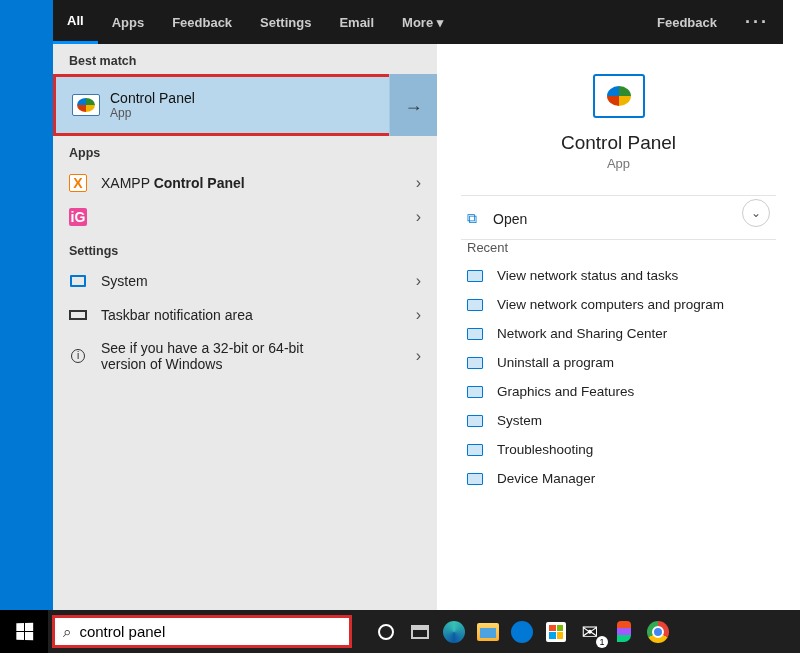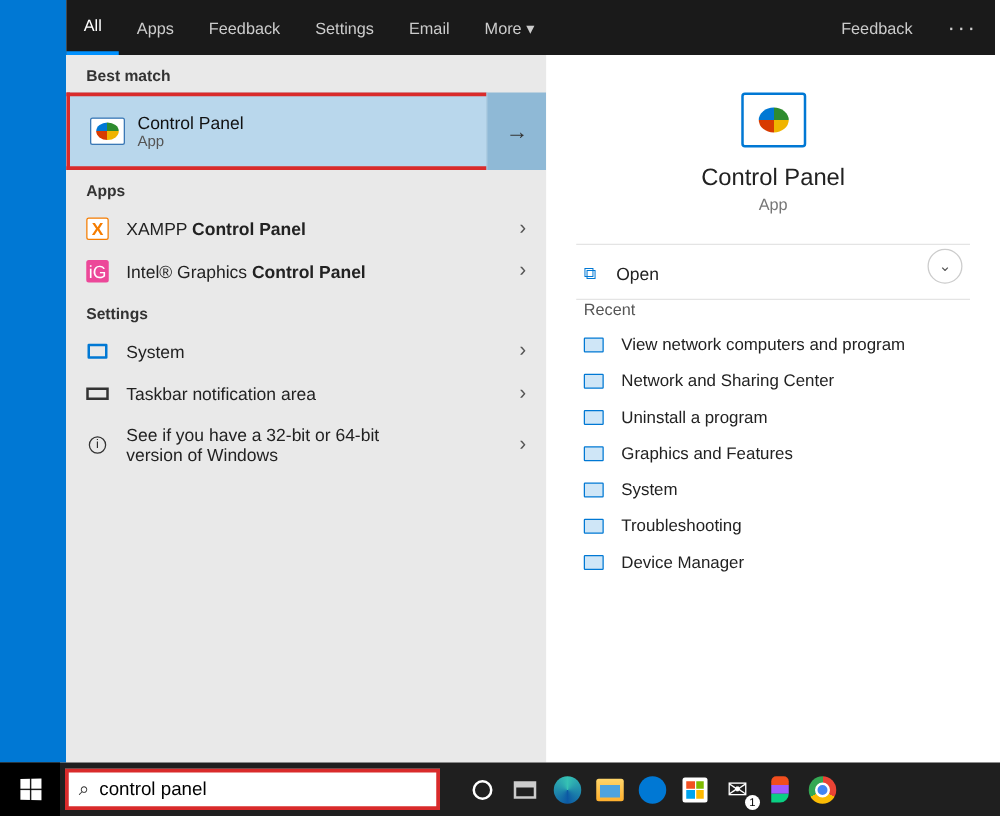--- a/index.html
+++ b/index.html
@@ -1,36 +1,36 @@
 <!DOCTYPE html>
 <html><head>
 <meta charset="utf-8">
 <style>
   * { box-sizing: border-box; margin: 0; padding: 0; font-family: "Segoe UI", Arial, sans-serif; }
   body { width: 800px; height: 653px; overflow: hidden; background: #fff; position: relative; }
   .left-accent { position: absolute; left: 0; top: 0; bottom: 0; width: 53px; height: 610px; background: #0078d4; }
-  .top-tabs { position: absolute; left: 53px; top: 0; right: 4px; height: 44px; background: #1a1a1a; display: flex; align-items: center; color: #fff; font-size: 13px; }
+  .top-tabs { position: absolute; left: 53px; top: 0; right: 17px; height: 44px; background: #1a1a1a; display: flex; align-items: center; color: #fff; font-size: 13px; font-weight: bold; }
   .top-tabs .tab { padding: 0 14px; height: 44px; display: flex; align-items: center; cursor: pointer; color: #ccc; }
   .top-tabs .tab.active { color: #fff; border-bottom: 3px solid #0091ff; }
   .top-tabs .spacer { flex: 1; }
   .top-tabs .dots { padding: 0 14px; font-size: 18px; letter-spacing: 2px; color: #ccc; }
   .search-body { position: absolute; left: 53px; top: 44px; right: 0; bottom: 43px; background: #f2f2f2; display: flex; }
   .left-pane { width: 384px; background: #e9e9e9; display: flex; flex-direction: column; overflow: hidden; }
   .section-label { font-size: 12.5px; font-weight: 600; color: #333; padding: 10px 16px 6px; }
   .best-match-row { display: flex; align-items: center; background: #b9d7ec; border: 3px solid #d92b2b; border-right: none; border-top-width: 3px; height: 62px; position: relative; }
   .best-icon { width: 28px; height: 22px; margin: 0 10px 0 16px; background: linear-gradient(#fff,#fff); border: 1px solid #3b78b5; border-radius: 2px; display: flex; align-items: center; justify-content: center; }
   .cp-glyph { width: 18px; height: 14px; background: conic-gradient(#2e8b2e 0 90deg,#f0b400 90deg 180deg,#d83b01 180deg 270deg,#0078d4 270deg 360deg); border-radius: 50%; }
   .bm-text .title { font-size: 14px; color: #111; }
   .bm-text .subtitle { font-size: 12px; color: #555; }
   .bm-arrow { width: 48px; height: 62px; background: #8fb9d6; display: flex; align-items: center; justify-content: center; color: #333; font-size: 18px; margin-left: auto; border-left: 1px solid #a9c9e0;}
   .left-list-item { display: flex; align-items: center; padding: 8px 16px; font-size: 14px; color: #222; cursor: pointer; }
   .left-list-item .mini-icon { width: 18px; height: 18px; margin-right: 14px; display:flex; align-items:center; justify-content:center; font-size:14px; }
   .left-list-item .chev { margin-left: auto; color: #555; font-size: 16px; }
   .xampp { background:#fff; border:1px solid #f57c00; color:#f57c00; font-weight:700; font-size:11px; border-radius:2px; }
-  .intel { background:#ec4899; color:#fff; font-size:9px; border-radius:2px; }
+  .intel { background:#ec4899; color:#fff; font-size:9px; border-radius:2px;font-weight:bold; }
   .monitor { border:2px solid #0078d4; border-radius:1px; width:16px; height:12px; position:relative; }
   .taskbar-ic { border:2px solid #333; width:18px; height:10px; }
   .info-ic { border:1.5px solid #333; border-radius:50%; width:14px; height:14px; font-size:10px; line-height:11px; text-align:center; }
 
   .right-pane { flex: 1; background: #fff; display: flex; flex-direction: column; align-items: stretch; padding-top: 30px; }
   .hero-icon { width: 52px; height: 44px; border: 2px solid #0078d4; border-radius: 3px; margin: 0 auto 14px; background:#fff; display:flex; align-items:center; justify-content:center; }
   .hero-title { text-align: center; font-size: 19px; color: #222; }
   .hero-sub { text-align: center; font-size: 13px; color: #777; margin-top: 2px; margin-bottom: 24px; }
   .divider { height: 1px; background: #e4e4e4; margin: 0 24px; }
   .open-row { display: flex; align-items: center; padding: 14px 30px; font-size: 14px; color: #222; }
@@ -102,21 +102,20 @@
     </div>
 
     <div class="section-label">Apps</div>
     <div class="left-list-item">
       <div class="mini-icon xampp">X</div>
       <span><span>XAMPP </span><b class="match">Control Panel</b></span>
       <span class="chev">›</span>
     </div>
     <div class="left-list-item">
       <div class="mini-icon intel">iG</div>
-      <span><span>Intel® Graphics </span><b class="match">Control Panel</b></span>
       <span class="chev">›</span>
     </div>
 
     <div class="section-label">Settings</div>
     <div class="left-list-item">
       <div class="mini-icon">
           <div class="monitor"></div>
         </div>
       <span>System</span>
       <span class="chev">›</span>
@@ -146,20 +145,24 @@
     <div class="divider"></div>
     <div class="open-row">
       <span class="open-ic">⧉</span>
       <span>Open</span>
     </div>
     <div class="expand-btn">⌄</div>
     <div class="divider"></div>
     <div class="recent-label">Recent</div>
     <div class="recent-item">
         <div class="ric"></div>
+        <span>View network status and tasks</span>
+      </div>
+    <div class="recent-item">
+        <div class="ric"></div>
         <span>View network computers and program</span>
       </div>
     <div class="recent-item">
         <div class="ric"></div>
         <span>Network and Sharing Center</span>
       </div>
     <div class="recent-item">
         <div class="ric"></div>
         <span>Uninstall a program</span>
       </div>

